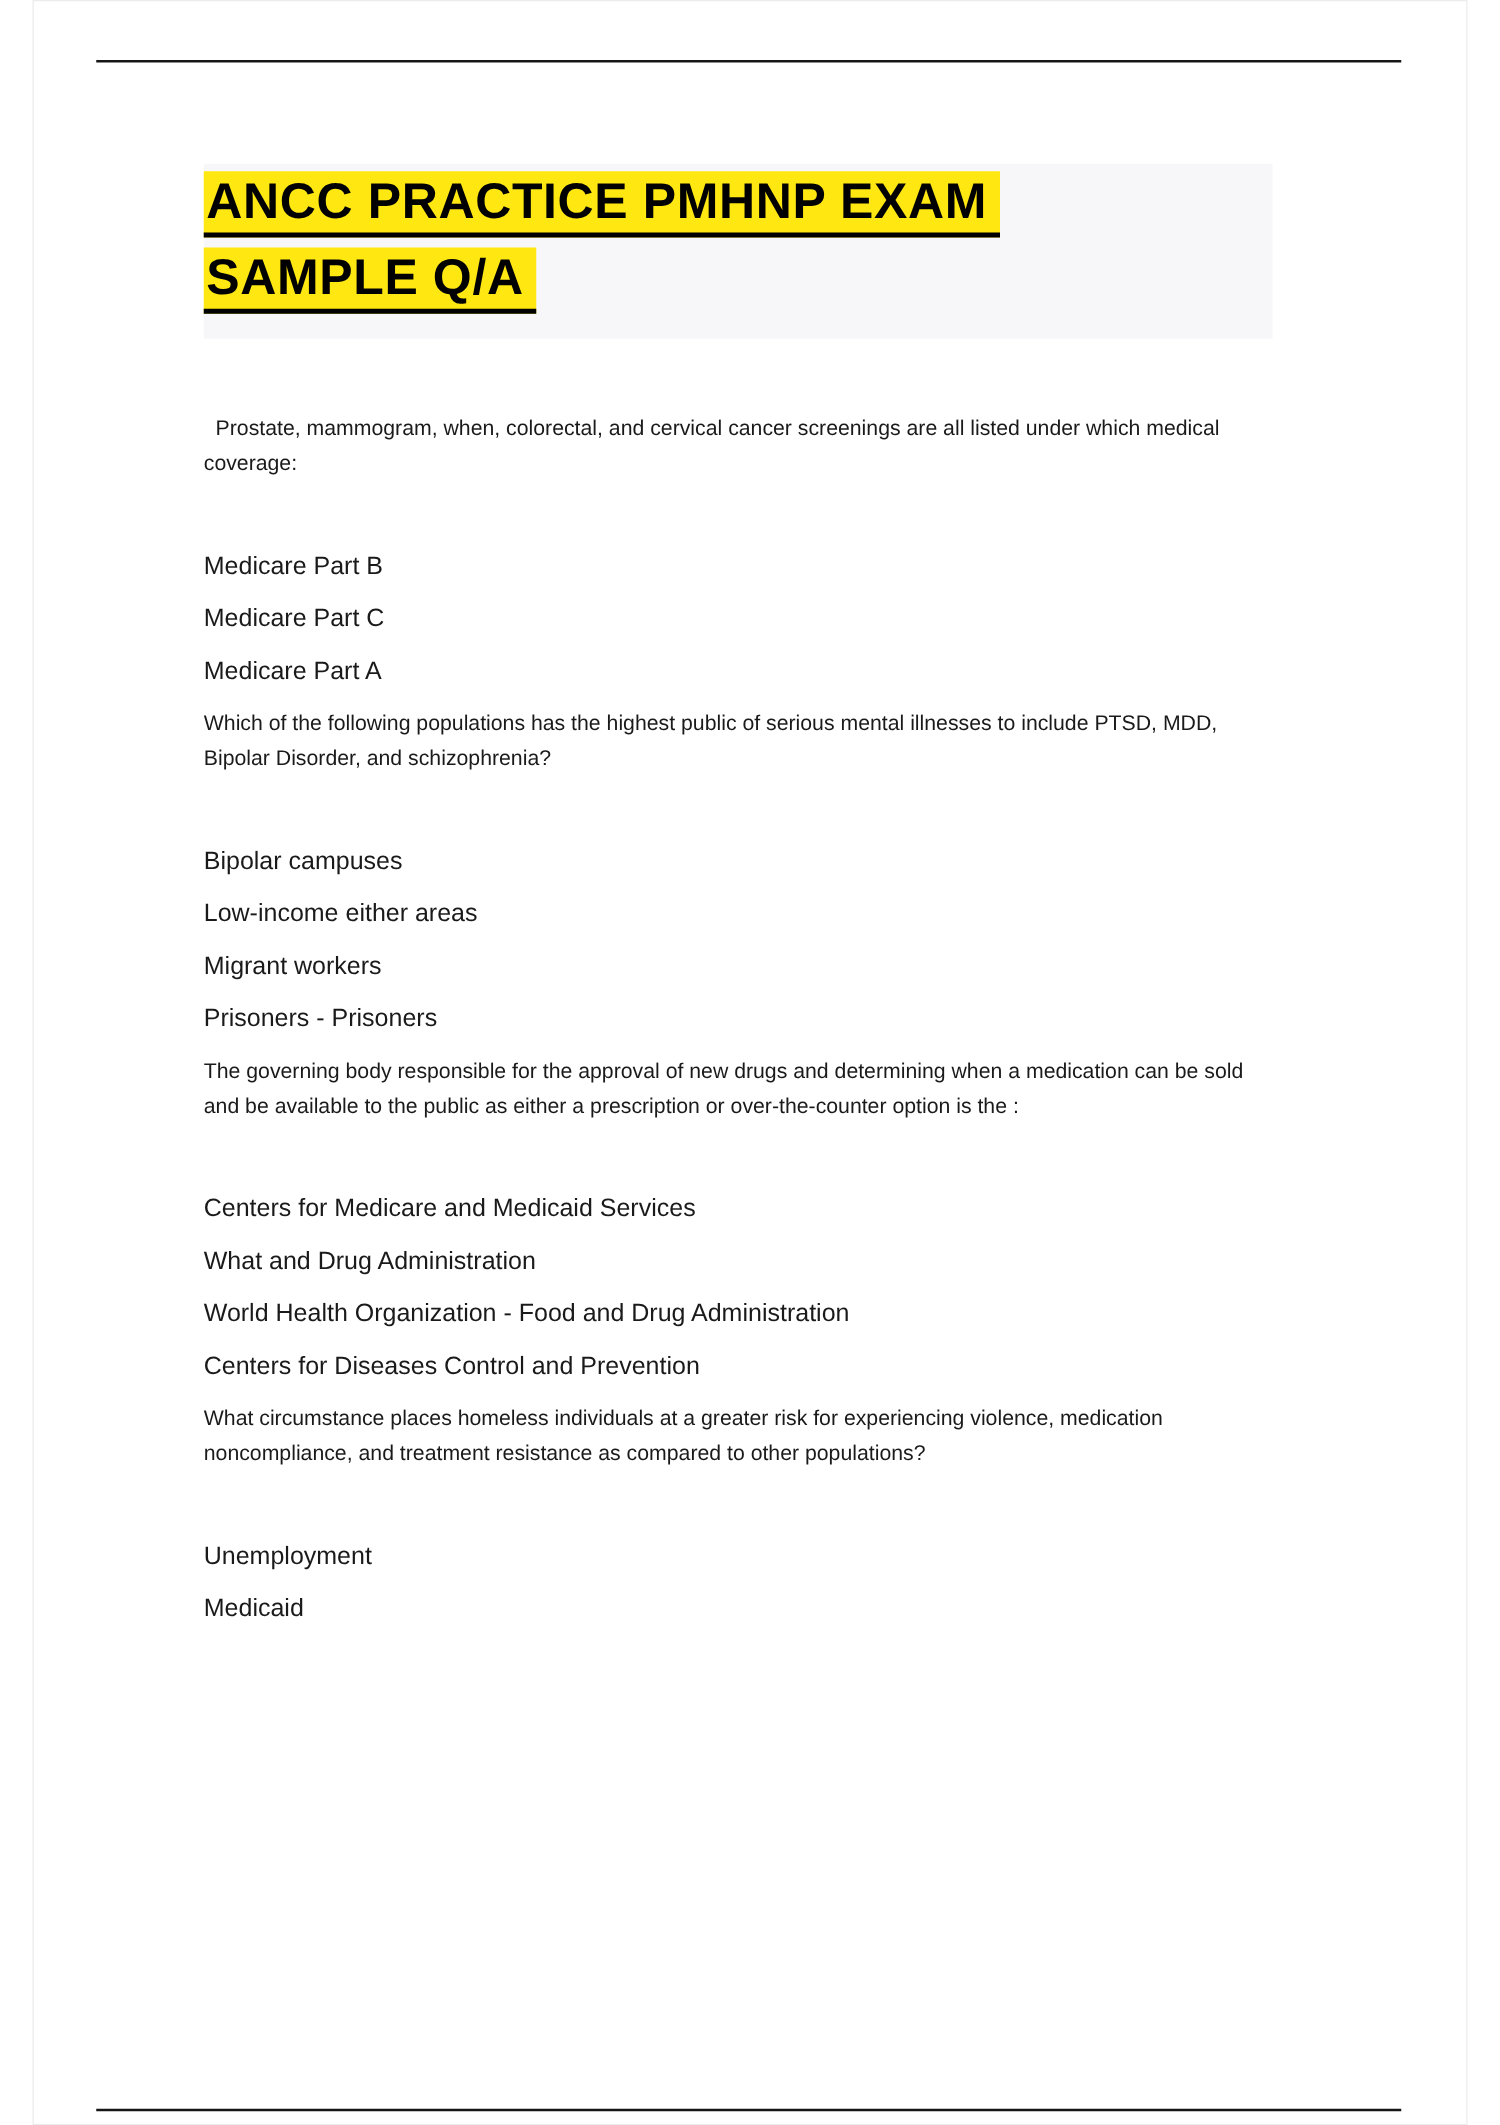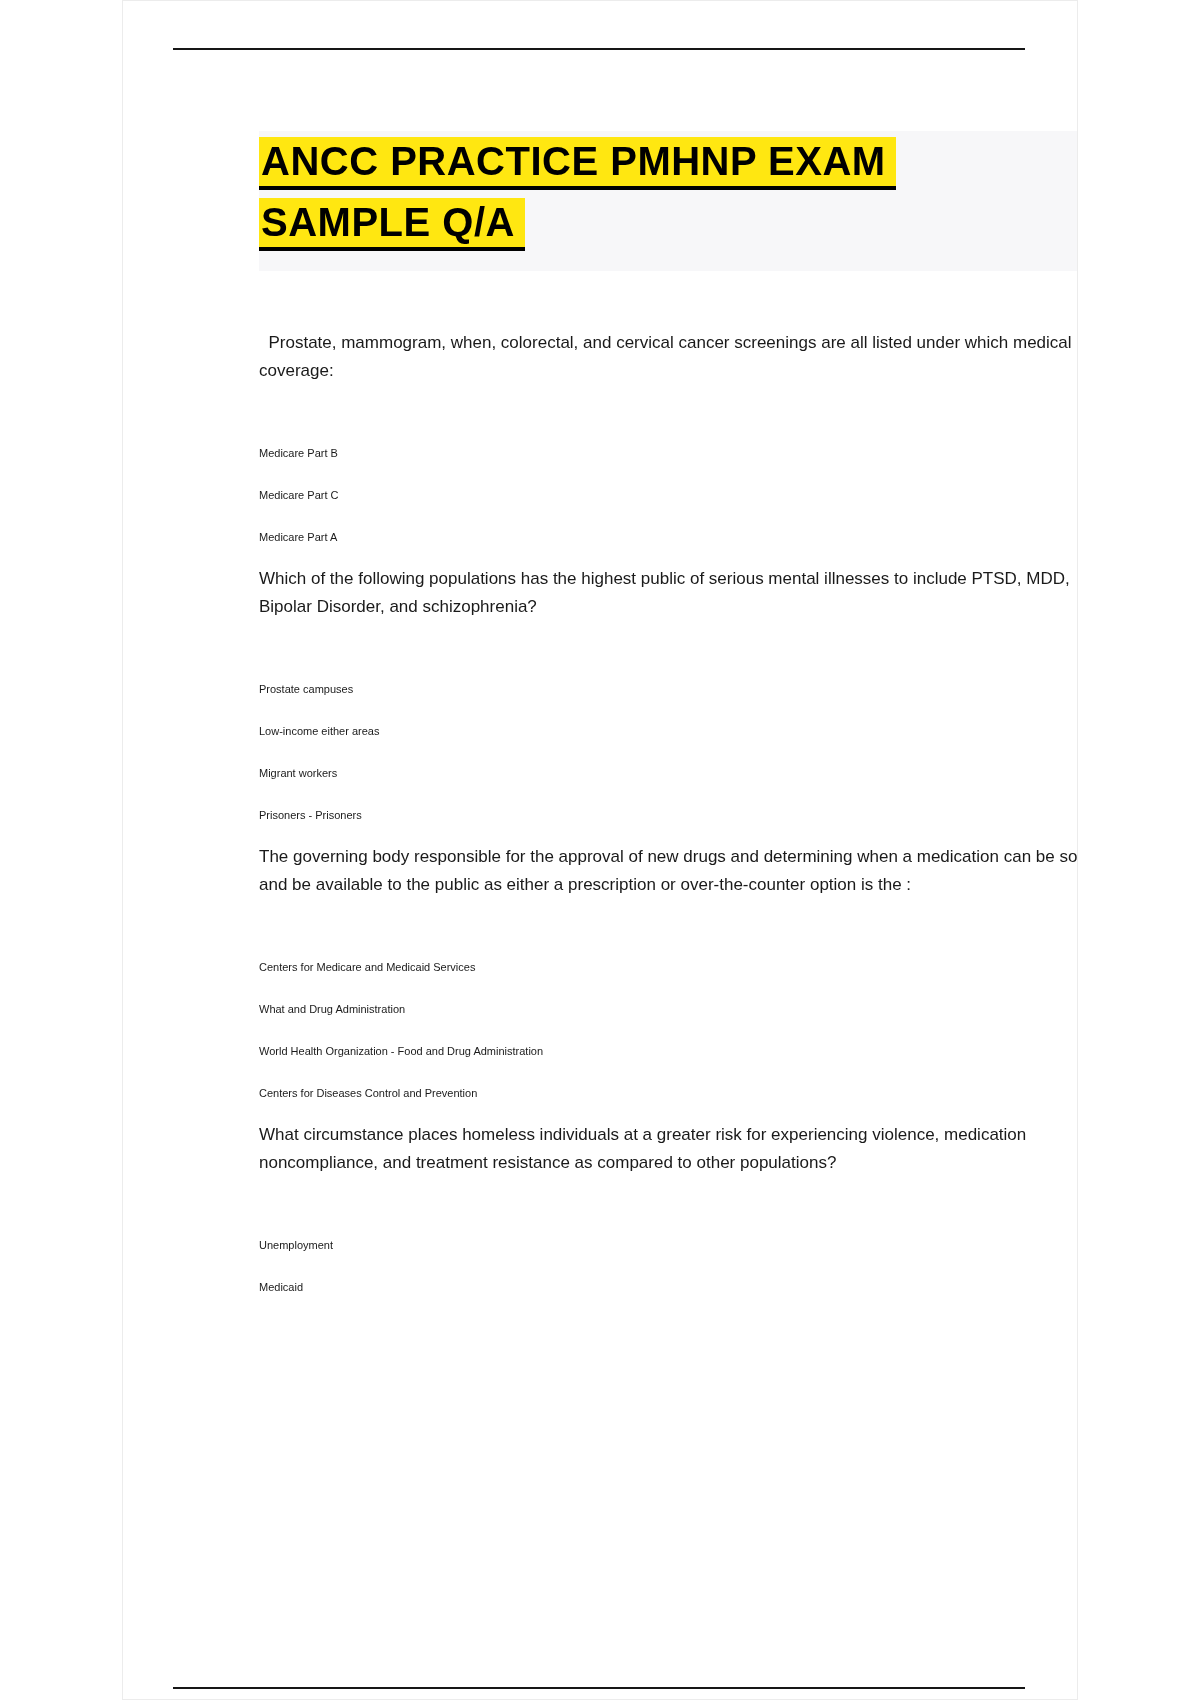--- a/index.html
+++ b/index.html
@@ -3,21 +3,21 @@
 <meta charset="utf-8">
 <style>
   * { box-sizing: border-box; margin: 0; padding: 0; }
   html, body { background: #ffffff; }
   body {
     font-family: "Liberation Sans", "DejaVu Sans", sans-serif;
     color: #1a1a1a;
   }
   .page {
     position: relative;
-    width: 956px;
+    width: 1148px;
     height: 1700px;
     margin: 0 auto;
     background: #ffffff;
     border: 1px solid #ececec;
     overflow: hidden;
   }
   .rule {
     position: absolute;
     left: 50px;
     right: 52px;
@@ -52,21 +52,21 @@
     border-bottom: 4px solid #000000;
   }
 
   .question {
     font-size: 17px;
     line-height: 28px;
     white-space: pre-wrap;
     margin: 0 0 54px 0;
   }
   .option {
-    font-size: 11px;
+    font-size: 20px;
     line-height: 28px;
     margin: 0 0 14px 0;
   }
 </style>
 </head>
 <body>
 
 <div class="page">
   <div class="rule rule-top"></div>
   <div class="rule rule-bottom"></div>
@@ -84,21 +84,21 @@
 
     <div class="qa-block">
       <p class="question">  Prostate, mammogram, when, colorectal, and cervical cancer screenings are all listed under which medical coverage:</p>
       <p class="option">Medicare Part B</p>
       <p class="option">Medicare Part C</p>
       <p class="option">Medicare Part A</p>
     </div>
 
     <div class="qa-block">
       <p class="question">Which of the following populations has the highest public of serious mental illnesses to include PTSD, MDD, Bipolar Disorder, and schizophrenia?</p>
-      <p class="option">Prostate campuses</p>
+      <p class="option">Bipolar campuses</p>
       <p class="option">Low-income either areas</p>
       <p class="option">Migrant workers</p>
       <p class="option">Prisoners - Prisoners</p>
     </div>
 
     <div class="qa-block">
       <p class="question">The governing body responsible for the approval of new drugs and determining when a medication can be sold and be available to the public as either a prescription or over-the-counter option is the :</p>
       <p class="option">Centers for Medicare and Medicaid Services</p>
       <p class="option">What and Drug Administration</p>
       <p class="option">World Health Organization - Food and Drug Administration</p>

